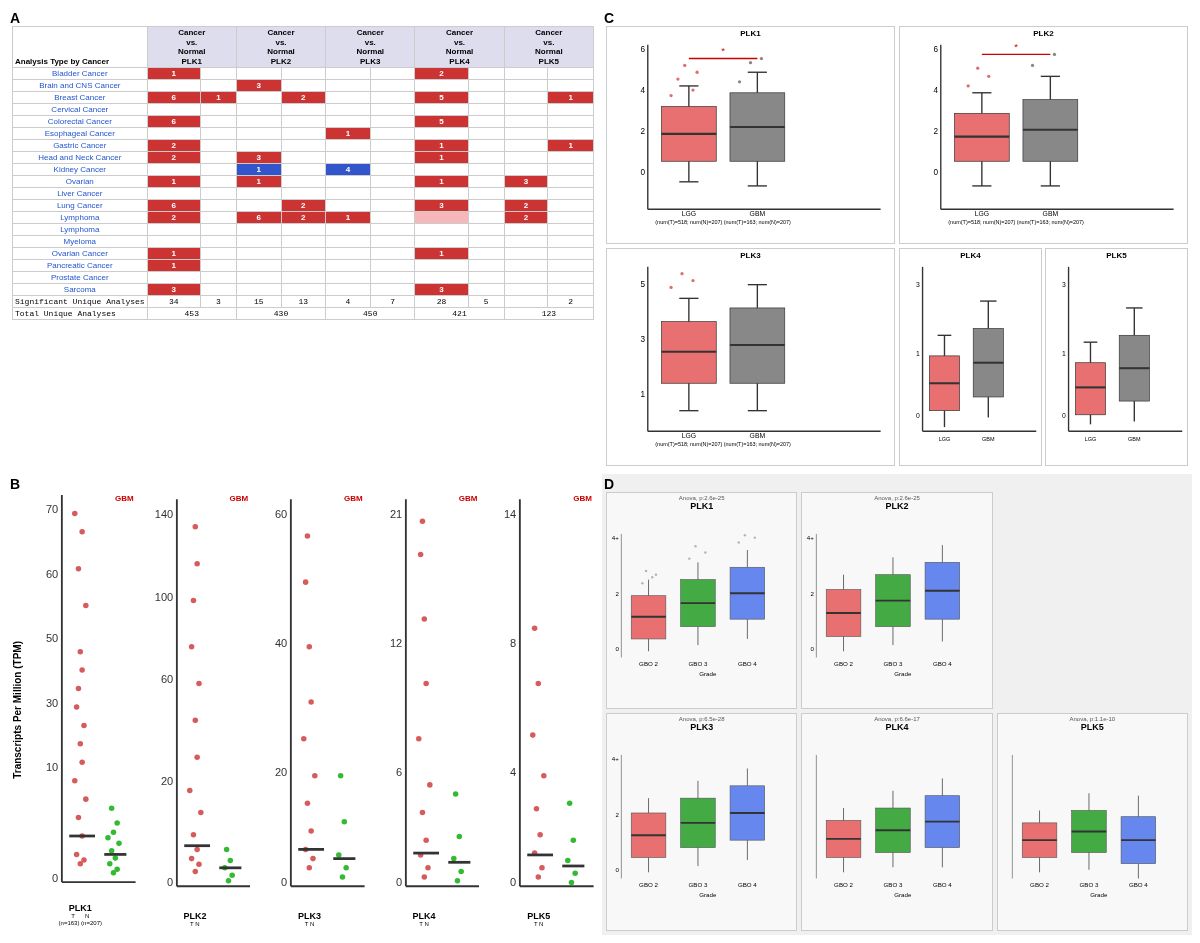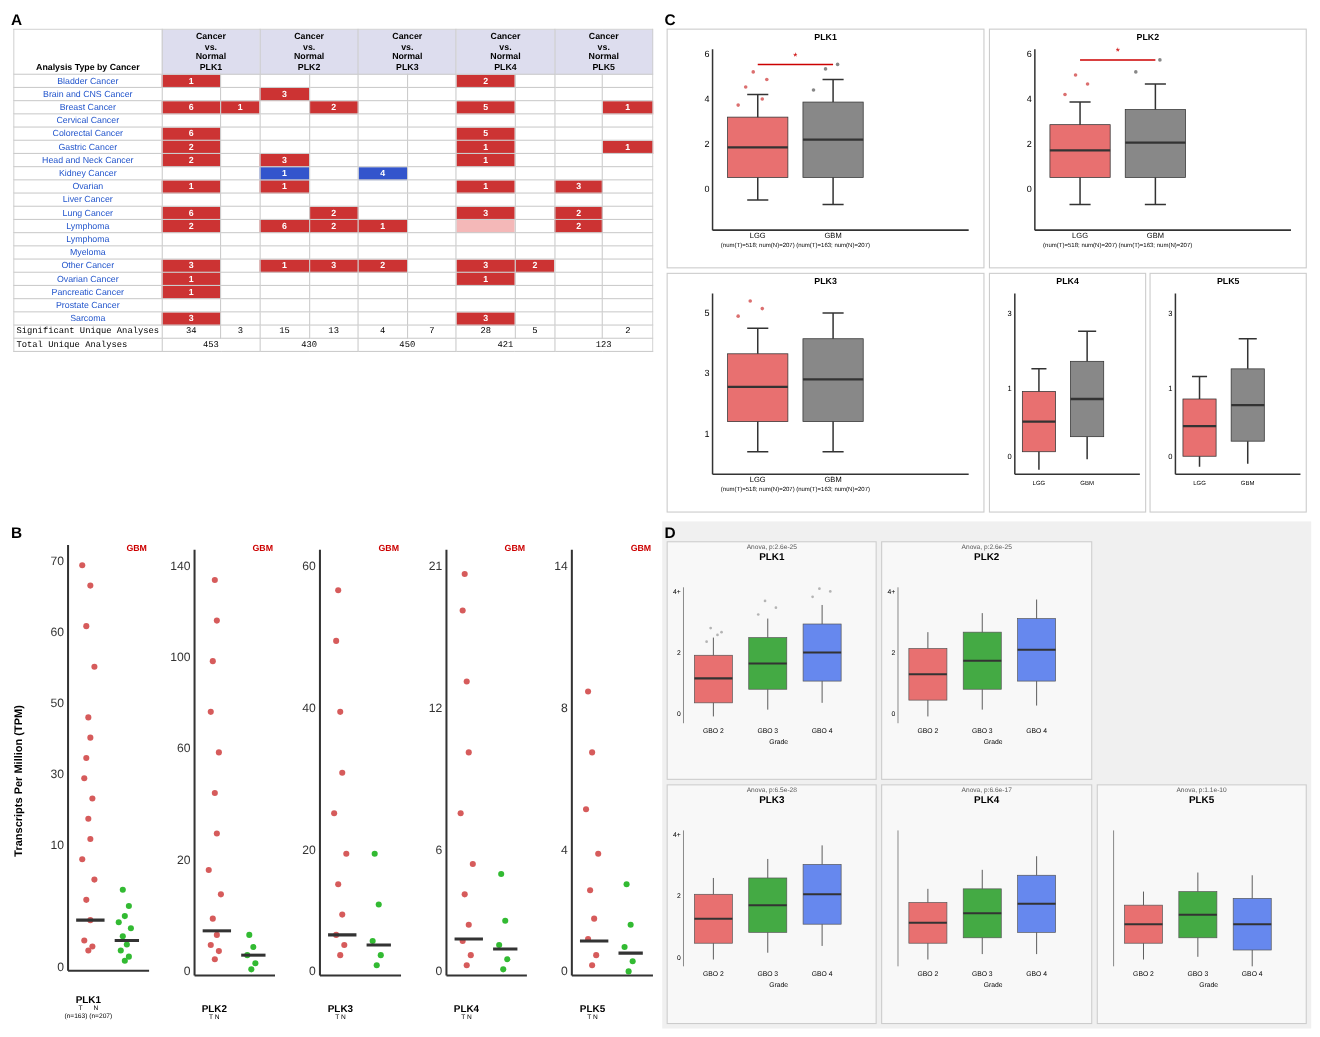--- a/index.html
+++ b/index.html
@@ -129,21 +129,21 @@
 <body>
 
 <div class="main-container">
 
   <div class="panel-a">
     <span class="panel-label">A</span>
     <div class="table-container">
       <table class="heat-table">
         <thead>
           <tr>
-            <th style="text-align:center; font-size:8px; width:90px;">Analysis Type by Cancer</th>
+            <th style="text-align:left; font-size:8px; width:90px;">Analysis Type by Cancer</th>
             <th colspan="2" style="font-size:8px; background:#dde;">Cancer<br>vs.<br>Normal<br><strong>PLK1</strong></th>
             <th colspan="2" style="font-size:8px; background:#dde;">Cancer<br>vs.<br>Normal<br><strong>PLK2</strong></th>
             <th colspan="2" style="font-size:8px; background:#dde;">Cancer<br>vs.<br>Normal<br><strong>PLK3</strong></th>
             <th colspan="2" style="font-size:8px; background:#dde;">Cancer<br>vs.<br>Normal<br><strong>PLK4</strong></th>
             <th colspan="2" style="font-size:8px; background:#dde;">Cancer<br>vs.<br>Normal<br><strong>PLK5</strong></th>
           </tr>
         </thead>
         <tbody>
 
           <tr>
@@ -209,20 +209,33 @@
             <td class="cell-empty"></td>
               <td class="cell-empty"></td>
             <td class="cell-empty"></td>
               <td class="cell-empty"></td>
             <td class="cell-red">5</td>
               <td class="cell-empty"></td>
             <td class="cell-empty"></td>
               <td class="cell-empty"></td>
           </tr>
 
+          <tr>
+            <td class="cancer-label">Esophageal Cancer</td>
+            <td class="cell-empty"></td>
+              <td class="cell-empty"></td>
+            <td class="cell-empty"></td>
+              <td class="cell-empty"></td>
+            <td class="cell-red">1</td>
+              <td class="cell-empty"></td>
+            <td class="cell-empty"></td>
+              <td class="cell-empty"></td>
+            <td class="cell-empty"></td>
+              <td class="cell-empty"></td>
+          </tr>
 
           <tr>
             <td class="cancer-label">Gastric Cancer</td>
             <td class="cell-red">2</td>
               <td class="cell-empty"></td>
             <td class="cell-empty"></td>
               <td class="cell-empty"></td>
             <td class="cell-empty"></td>
               <td class="cell-empty"></td>
             <td class="cell-red">1</td>
@@ -336,33 +349,20 @@
             <td class="cell-empty"></td>
               <td class="cell-empty"></td>
             <td class="cell-empty"></td>
               <td class="cell-empty"></td>
             <td class="cell-empty"></td>
               <td class="cell-empty"></td>
             <td class="cell-empty"></td>
               <td class="cell-empty"></td>
           </tr>
 
-          <tr>
-            <td class="cancer-label">Other Cancer</td>
-            <td class="cell-red">3</td>
-              <td class="cell-empty"></td>
-            <td class="cell-red">1</td>
-              <td class="cell-red">3</td>
-            <td class="cell-red">2</td>
-              <td class="cell-empty"></td>
-            <td class="cell-red">3</td>
-              <td class="cell-red">2</td>
-            <td class="cell-empty"></td>
-              <td class="cell-empty"></td>
-          </tr>
 
           <tr>
             <td class="cancer-label">Ovarian Cancer</td>
             <td class="cell-red">1</td>
               <td class="cell-empty"></td>
             <td class="cell-empty"></td>
               <td class="cell-empty"></td>
             <td class="cell-empty"></td>
               <td class="cell-empty"></td>
             <td class="cell-red">1</td>

